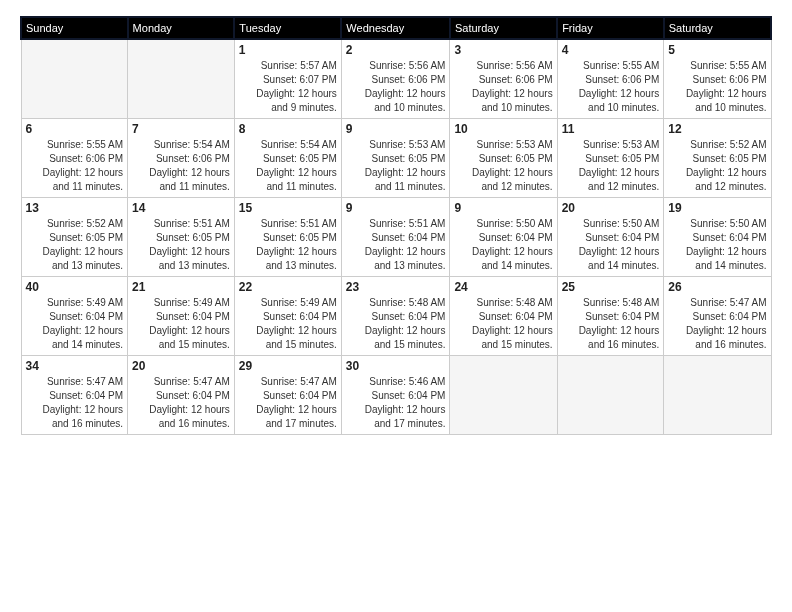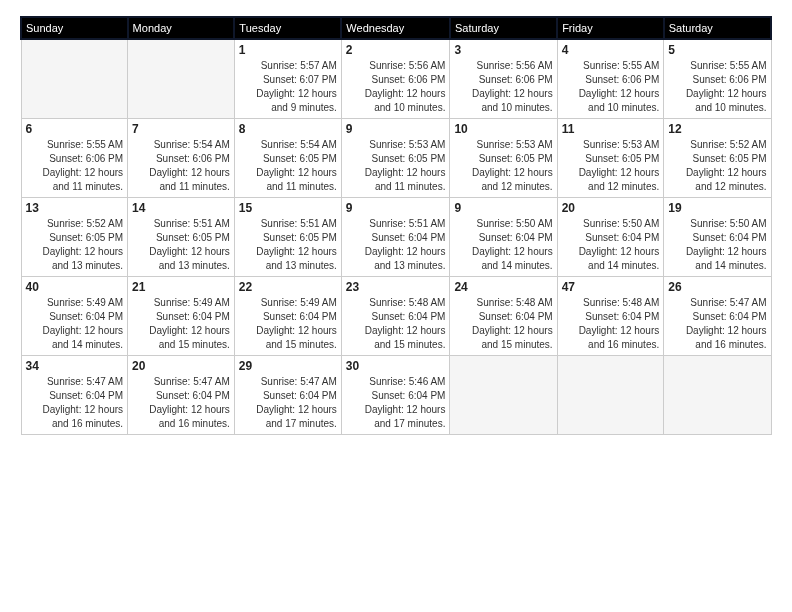--- a/index.html
+++ b/index.html
@@ -218,21 +218,21 @@
           </td>
           <td>
             <span class="day-num">23</span>
             <div class="day-info">Sunrise: 5:48 AM<br>Sunset: 6:04 PM<br>Daylight: 12 hours<br>and 15 minutes.</div>
           </td>
           <td>
             <span class="day-num">24</span>
             <div class="day-info">Sunrise: 5:48 AM<br>Sunset: 6:04 PM<br>Daylight: 12 hours<br>and 15 minutes.</div>
           </td>
           <td>
-            <span class="day-num">47</span>
+            <span class="day-num">25</span>
             <div class="day-info">Sunrise: 5:48 AM<br>Sunset: 6:04 PM<br>Daylight: 12 hours<br>and 16 minutes.</div>
           </td>
           <td>
             <span class="day-num">26</span>
             <div class="day-info">Sunrise: 5:47 AM<br>Sunset: 6:04 PM<br>Daylight: 12 hours<br>and 16 minutes.</div>
           </td>
         </tr>
         <tr class="week-row">
           <td>
             <span class="day-num">34</span>

